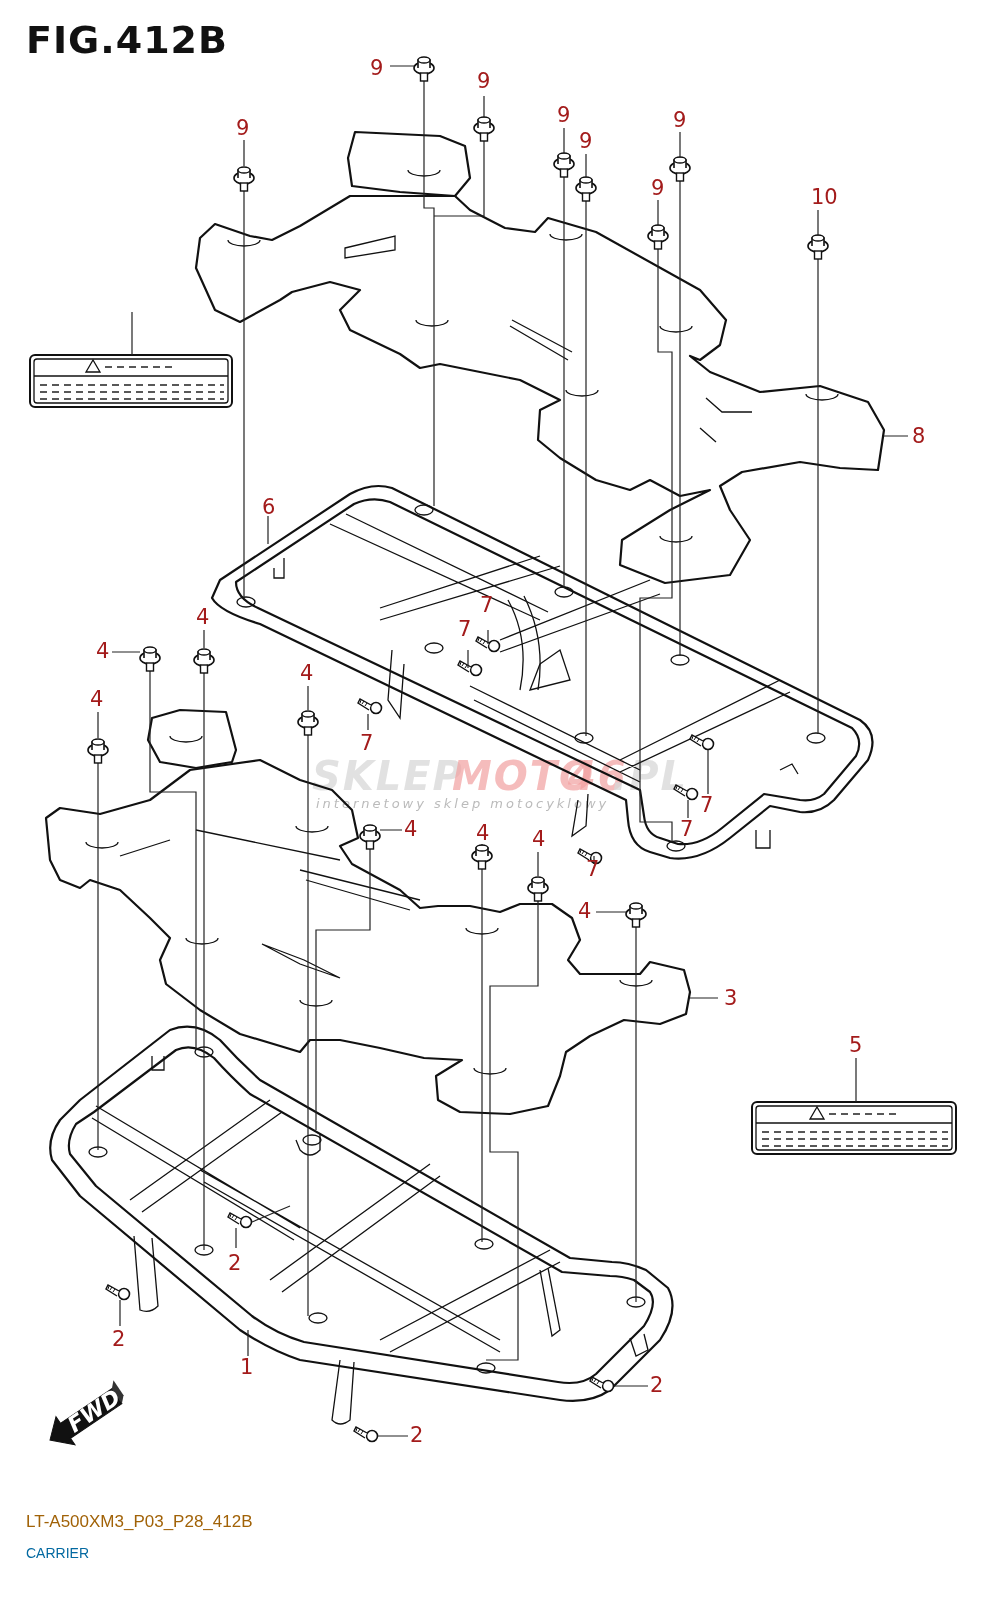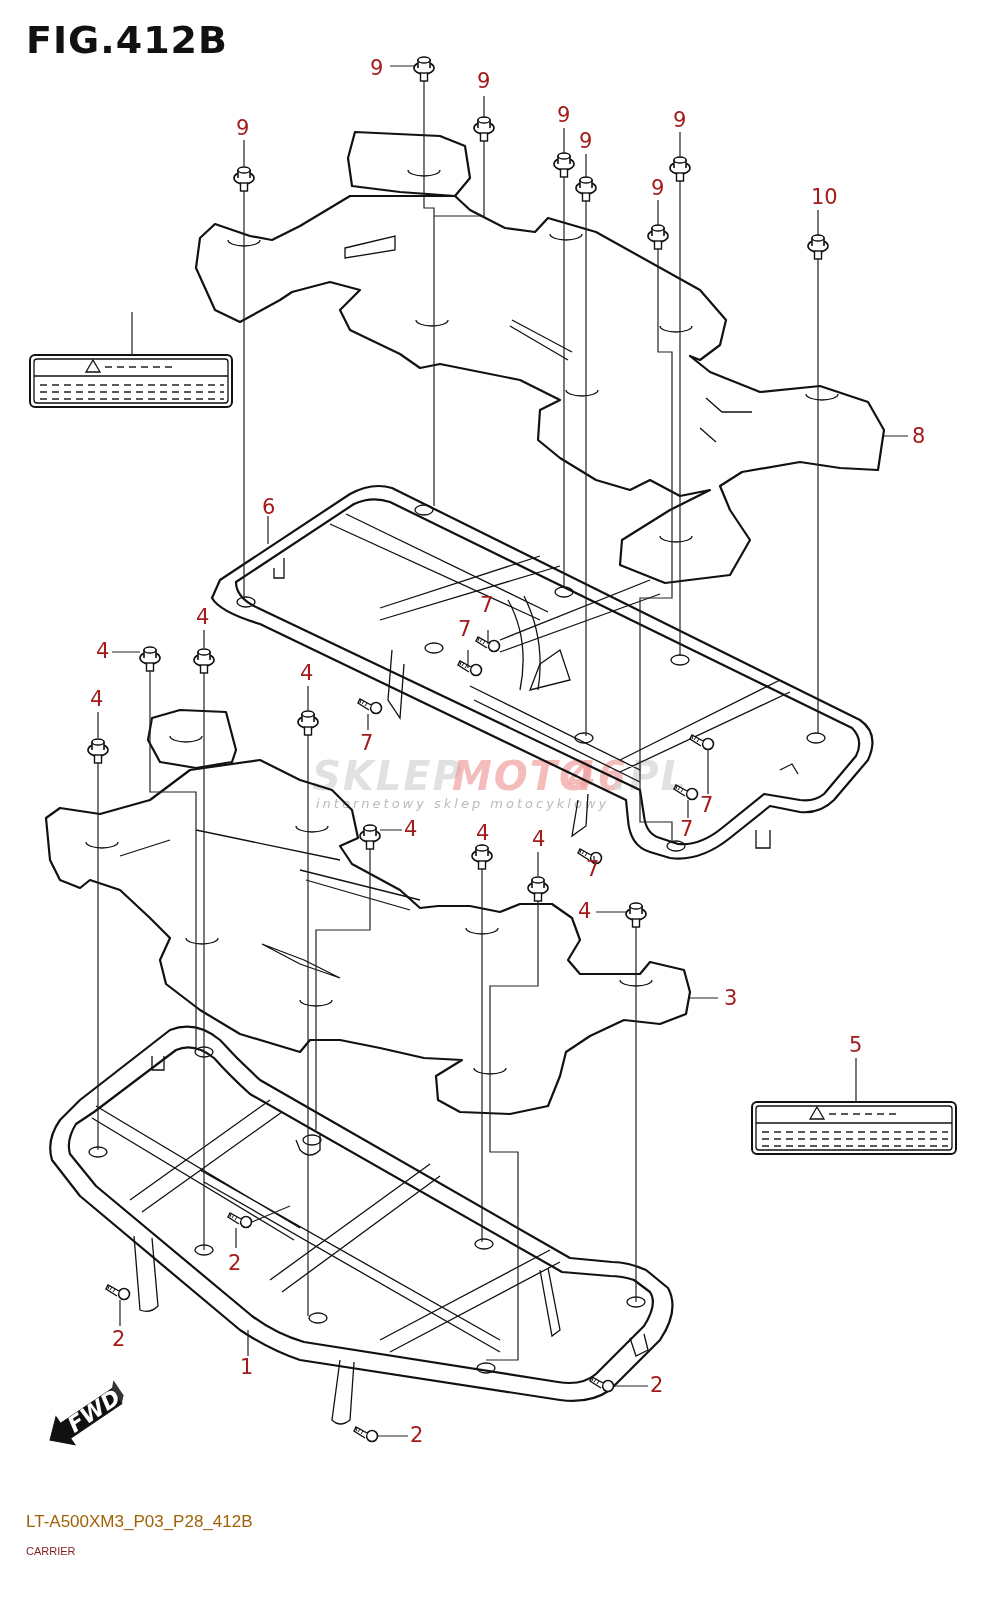--- a/index.html
+++ b/index.html
@@ -1,19 +1,19 @@
 <!DOCTYPE html>
 <html><head>
 <meta charset="utf-8">
 <style>
   html, body { margin: 0; padding: 0; background: #ffffff; }
   body { width: 1004px; height: 1600px; position: relative; overflow: hidden; font-family: "DejaVu Sans", sans-serif; }
   .fig-title { position: absolute; left: 26px; top: 18px; font-family: "DejaVu Sans", sans-serif; font-weight: bold; font-size: 38px; color: #111; letter-spacing: 1px; text-align: center; }
   .footer-code { position: absolute; left: 26px; top: 1512px; font-family: "Liberation Sans", sans-serif; font-size: 17px; color: #a16207; }
-  .footer-name { position: absolute; left: 26px; top: 1545px; font-family: "Liberation Sans", sans-serif; font-size: 11px; color: #7f1d1d; }
+  .footer-name { position: absolute; left: 26px; top: 1545px; font-family: "Liberation Sans", sans-serif; font-size: 14px; color: #0369a1; }
   svg#diagram { position: absolute; left: 0; top: 0; }
   .part { fill: none; stroke: #111; stroke-width: 2.2; stroke-linejoin: round; stroke-linecap: round; }
   .thin { fill: none; stroke: #111; stroke-width: 1.3; }
   .lead { fill: none; stroke: #222; stroke-width: 1.2; }
   .fill-w { fill: #fff; stroke: #111; stroke-width: 2; }
   .callout { font-family: "DejaVu Sans", sans-serif; font-size: 21px; fill: #a31b1b; }
   .wm-a { font-family: "DejaVu Sans", sans-serif; font-weight: bold; font-style: italic; font-size: 40px; fill: #d8d8d8; opacity: 0.75; letter-spacing: 2px; }
   .wm-b { font-family: "DejaVu Sans", sans-serif; font-weight: bold; font-style: italic; font-size: 40px; fill: #f2a0a0; opacity: 0.7; letter-spacing: 2px; }
   .wm-c { font-family: "DejaVu Sans", sans-serif; font-style: italic; font-size: 13px; fill: #bbbbbb; letter-spacing: 3px; }
   .dash { stroke: #222; stroke-width: 1.6; stroke-dasharray: 7 5; }

